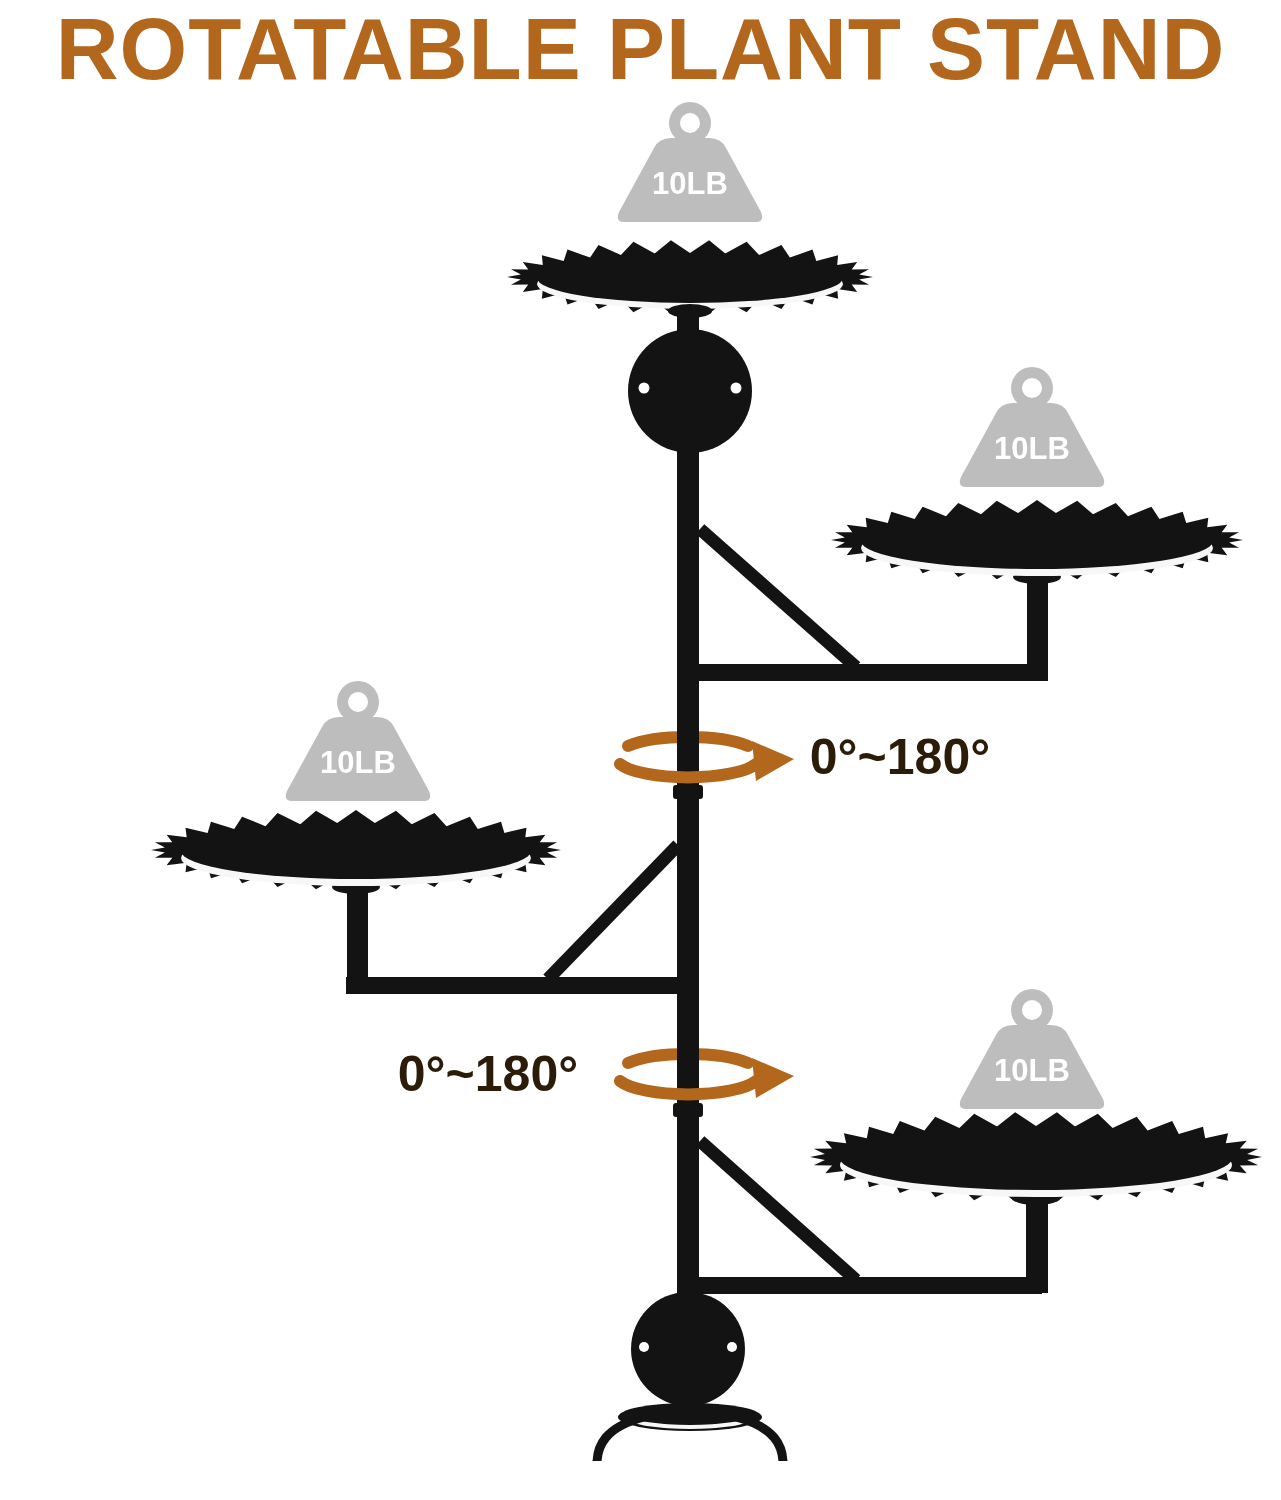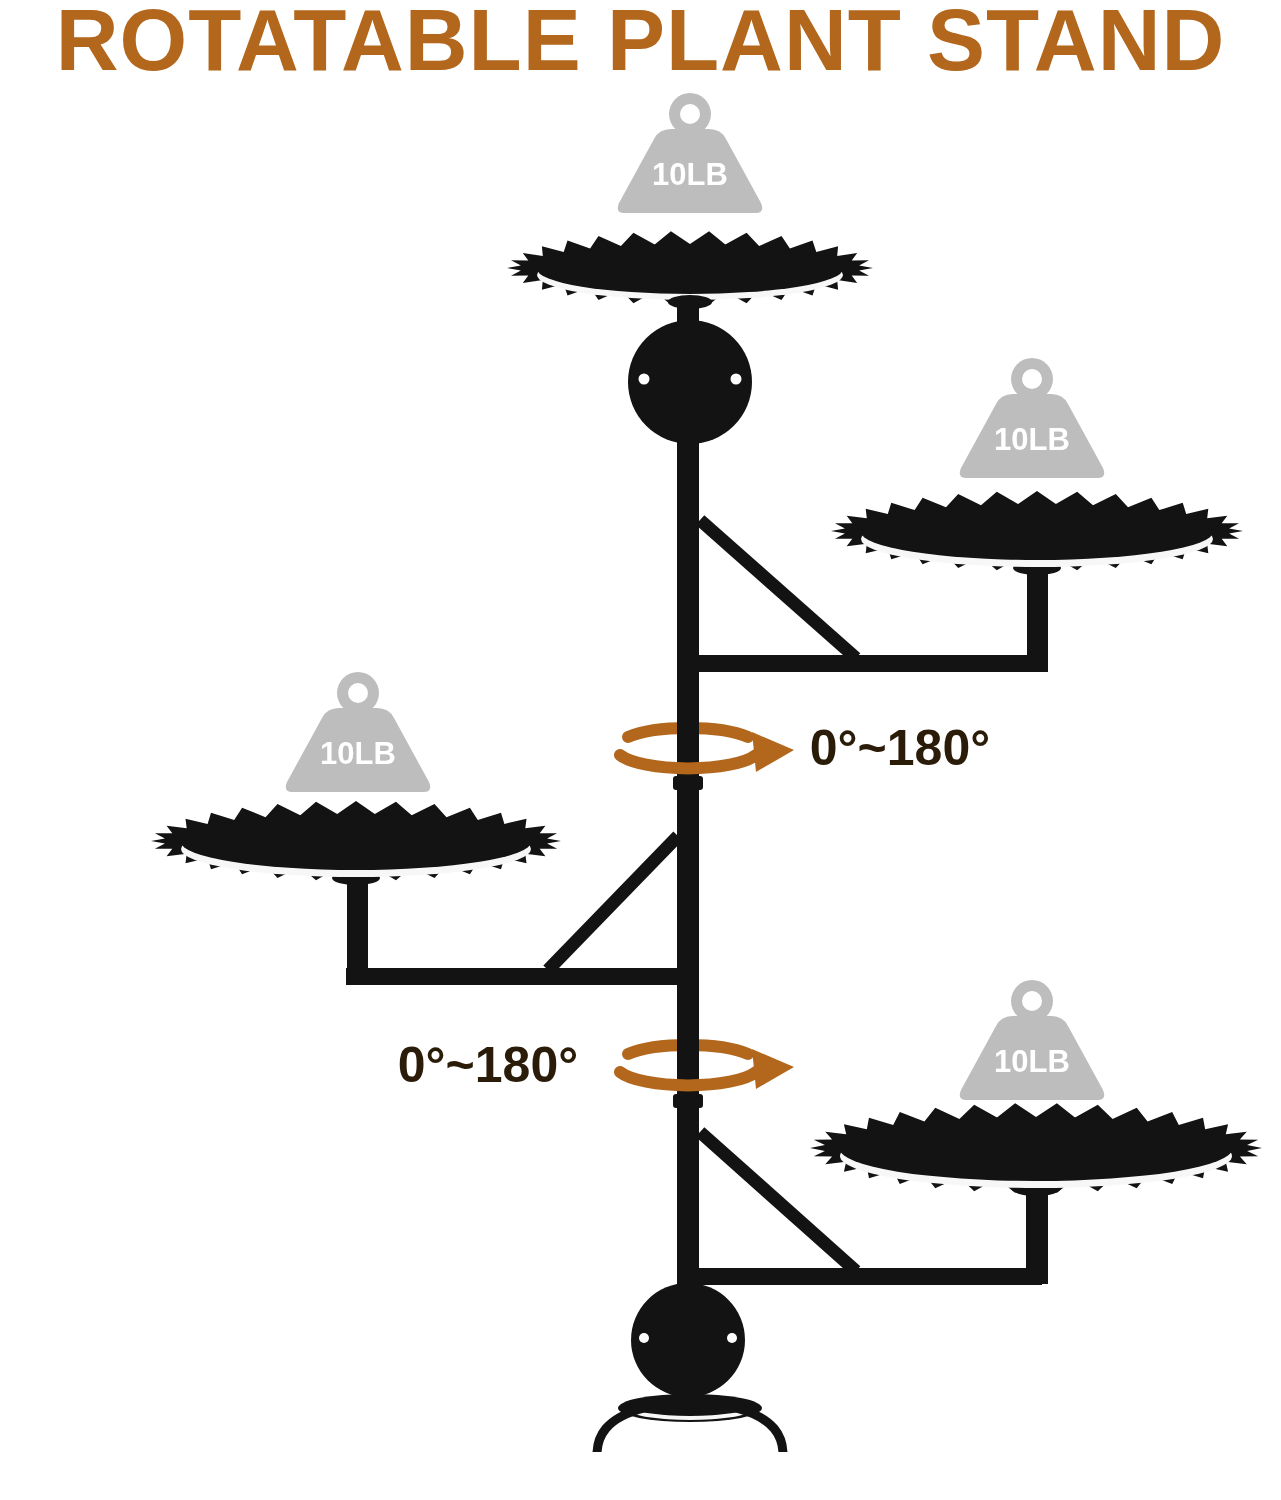--- a/index.html
+++ b/index.html
@@ -1,17 +1,17 @@
 <!DOCTYPE html>
 <html style="--background: #ffffff; --accent: #b2671d; --stand: #131313; --weight: #bdbdbd; --weight-label: #ffffff; --rotation-label: #2b1c09;"><head>
 <meta charset="utf-8">
 <style>
   html,body{margin:0;padding:0;background:#fff;}
   .page{
-    position:relative;width:1281px;height:1444px;margin:8px auto;
+    position:relative;width:1281px;height:1444px;margin:17px auto;
     background:var(--background,#fff);overflow:hidden;
     font-family:"Liberation Sans",sans-serif;
   }
   .title{
     position:absolute;top:-18px;left:0;width:100%;
     text-align:center;white-space:nowrap;
     font:bold 87px "Liberation Sans",sans-serif;
     letter-spacing:1px;
     color:var(--accent,#b2671d);
   }

